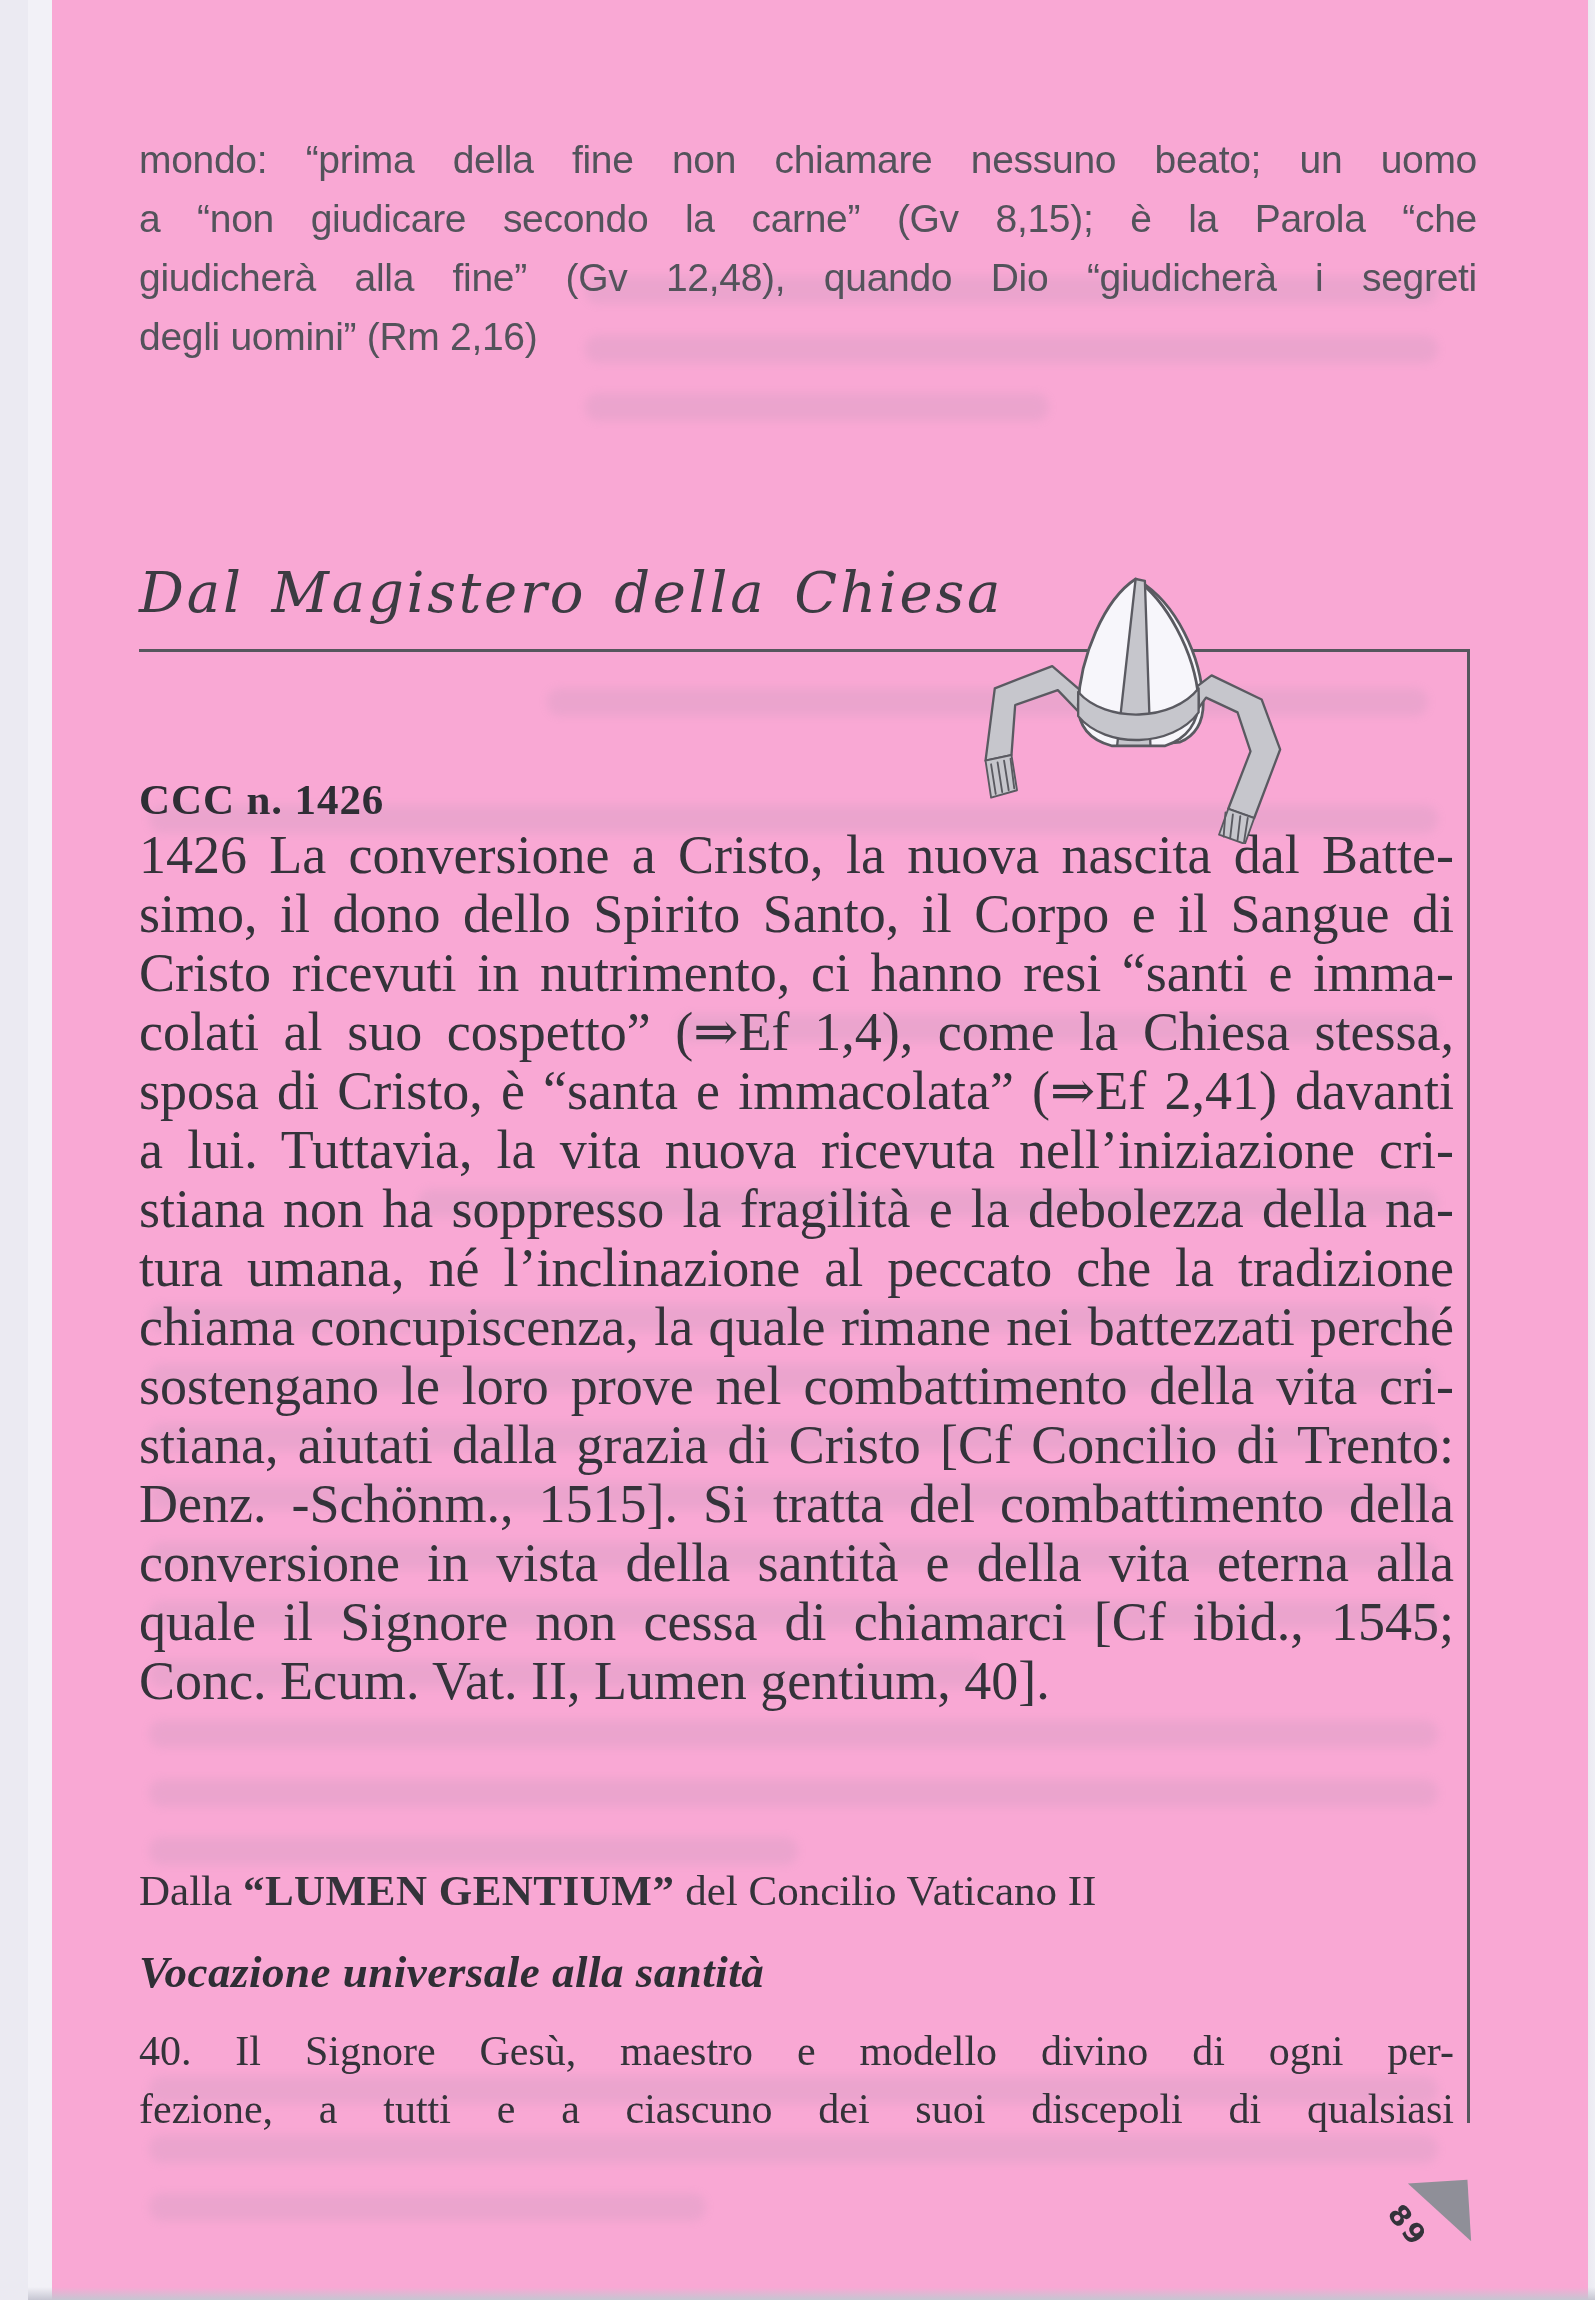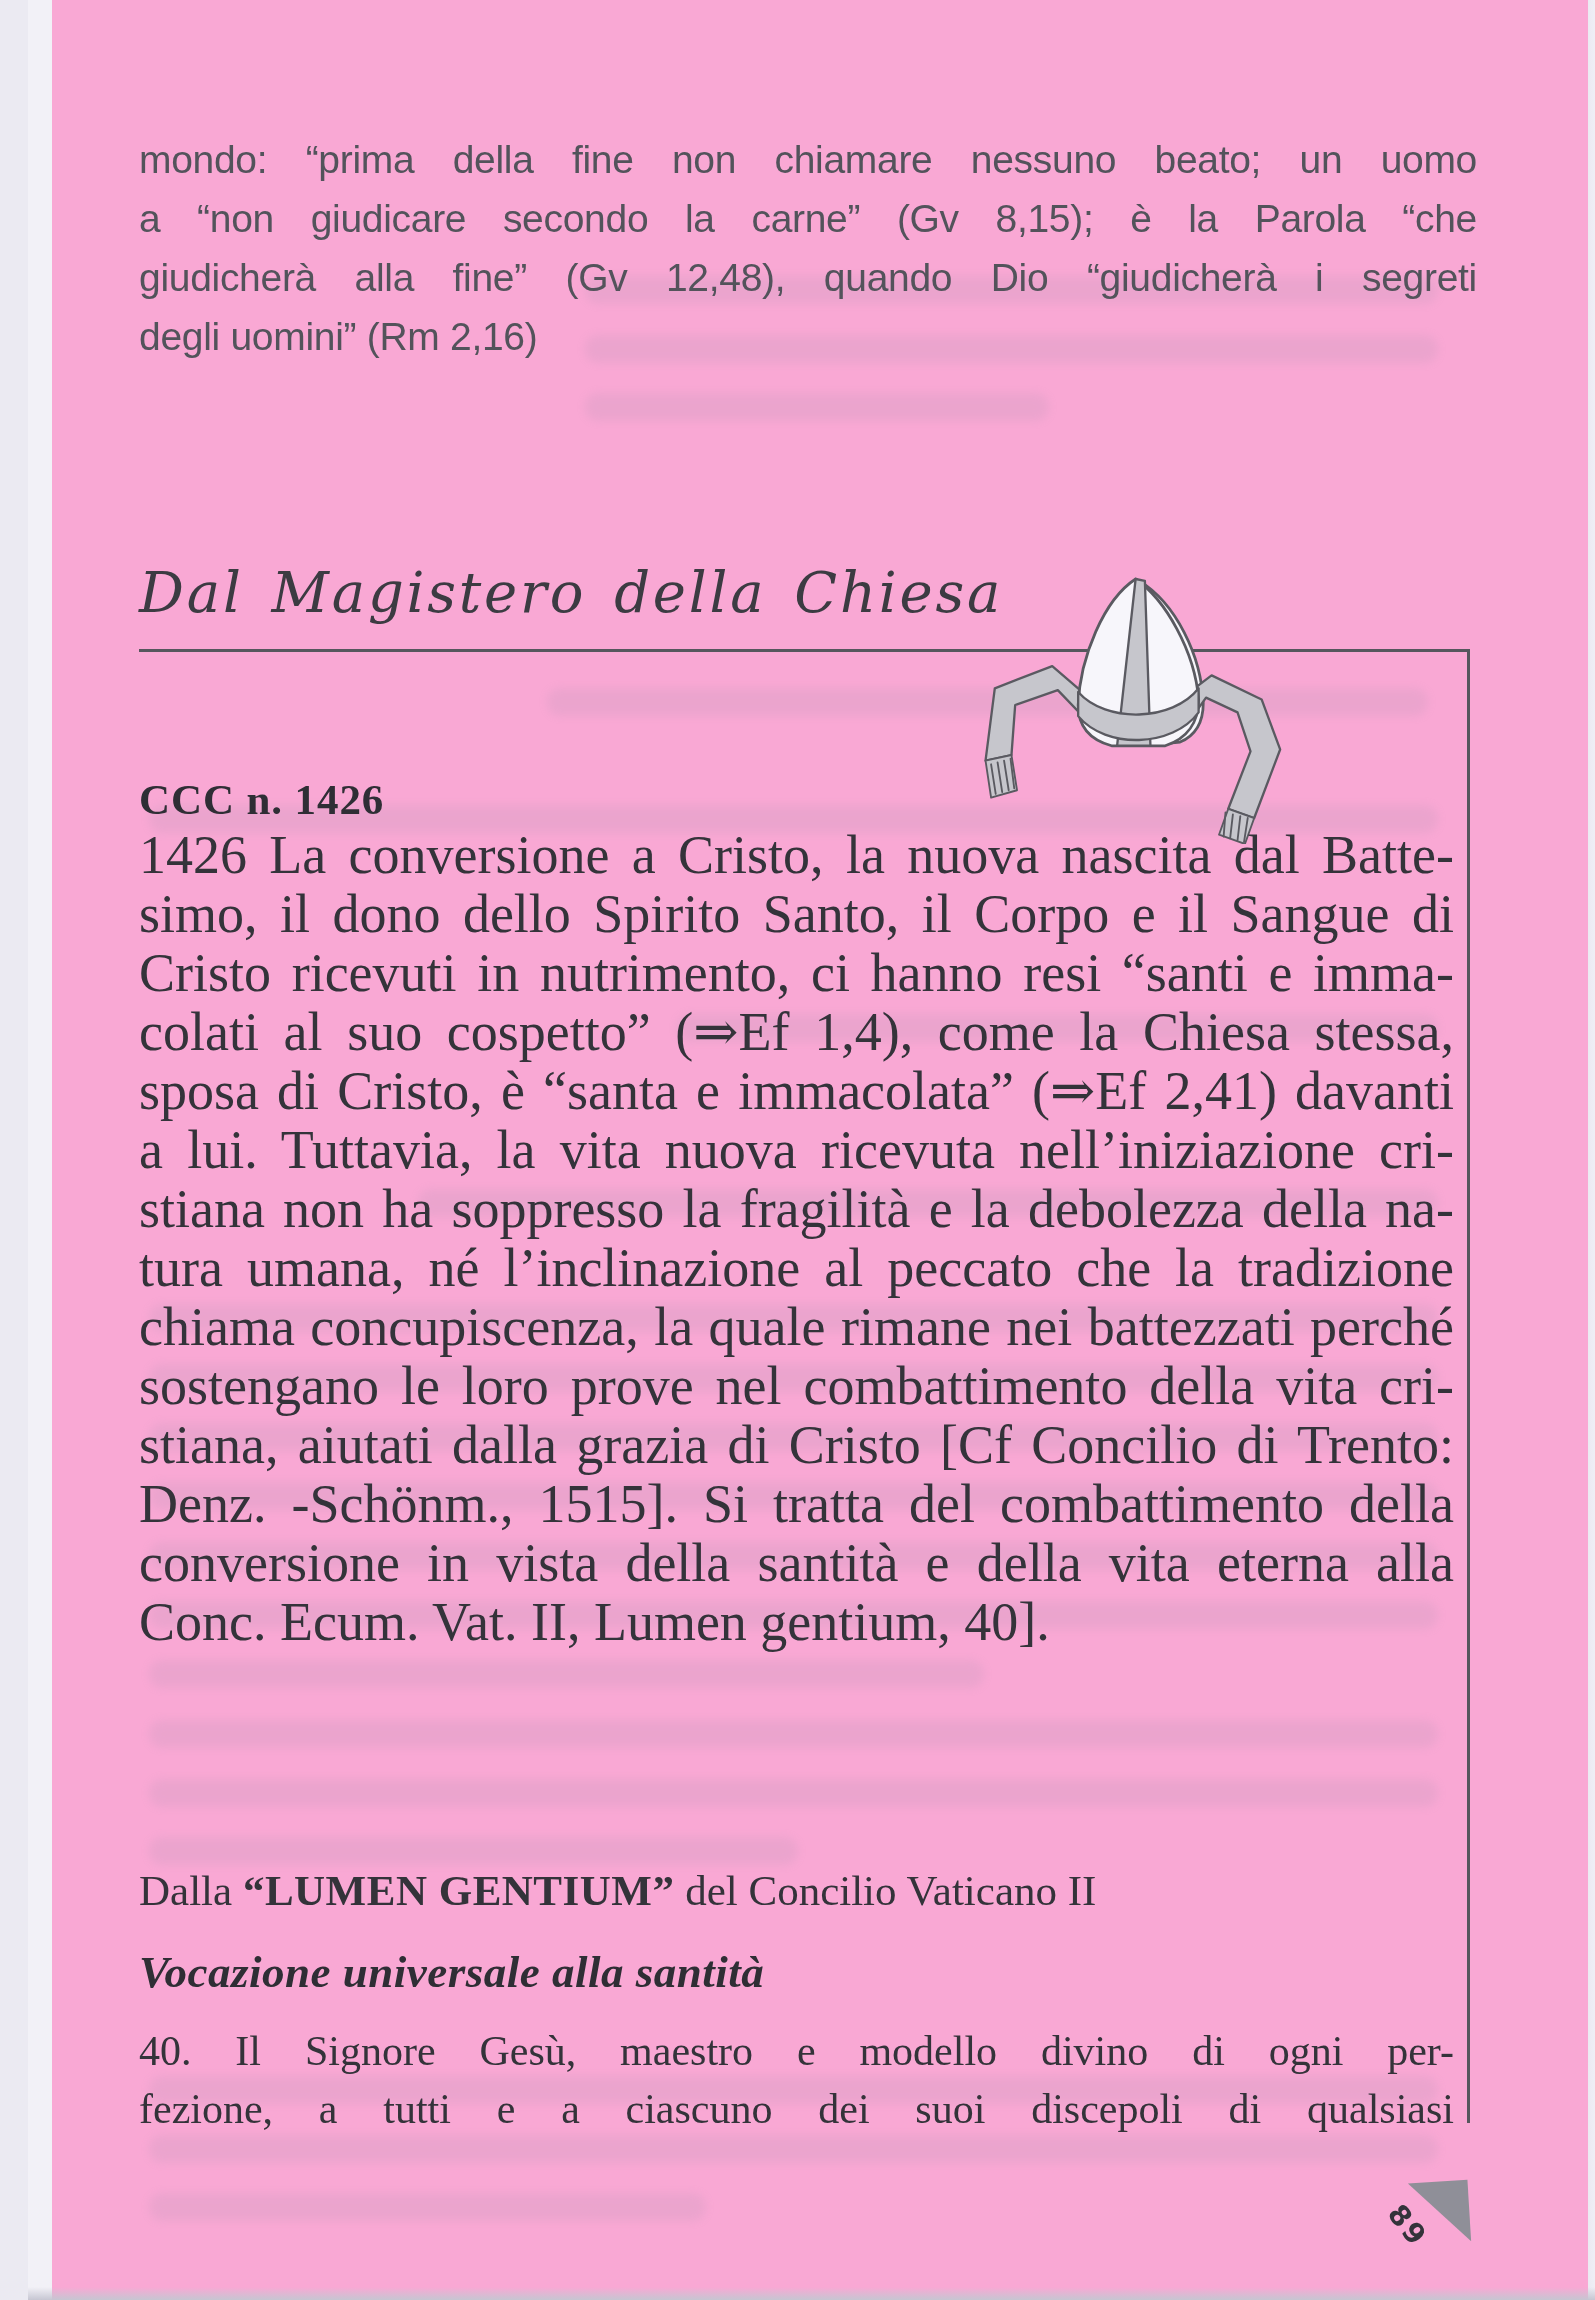--- a/index.html
+++ b/index.html
@@ -125,20 +125,21 @@
     <div class="jline">colati al suo cospetto” (⇒Ef 1,4), come la Chiesa stessa,</div>
     <div class="jline">sposa di Cristo, è “santa e immacolata” (⇒Ef 2,41) davanti</div>
     <div class="jline">a lui. Tuttavia, la vita nuova ricevuta nell’iniziazione cri-</div>
     <div class="jline">stiana non ha soppresso la fragilità e la debolezza della na-</div>
     <div class="jline">tura umana, né l’inclinazione al peccato che la tradizione</div>
     <div class="jline">chiama concupiscenza, la quale rimane nei battezzati perché</div>
     <div class="jline">sostengano le loro prove nel combattimento della vita cri-</div>
     <div class="jline">stiana, aiutati dalla grazia di Cristo [Cf Concilio di Trento:</div>
     <div class="jline">Denz. -Schönm., 1515]. Si tratta del combattimento della</div>
     <div class="jline">conversione in vista della santità e della vita eterna alla</div>
+    <div class="jline">quale il Signore non cessa di chiamarci [Cf ibid., 1545;</div>
     <div class="jline last">Conc. Ecum. Vat. II, Lumen gentium, 40].</div>
   </div>
 
   <div class="abs serif lumen-intro">
     <span>Dalla </span><span class="b">“LUMEN GENTIUM”</span><span> del Concilio Vaticano II</span>
   </div>
   <div class="abs serif lumen-sub">Vocazione universale alla santità</div>
   <div class="abs serif lumen-para">
     <div class="jline">40. Il Signore Gesù, maestro e modello divino di ogni per-</div>
     <div class="jline">fezione, a tutti e a ciascuno dei suoi discepoli di qualsiasi</div>

